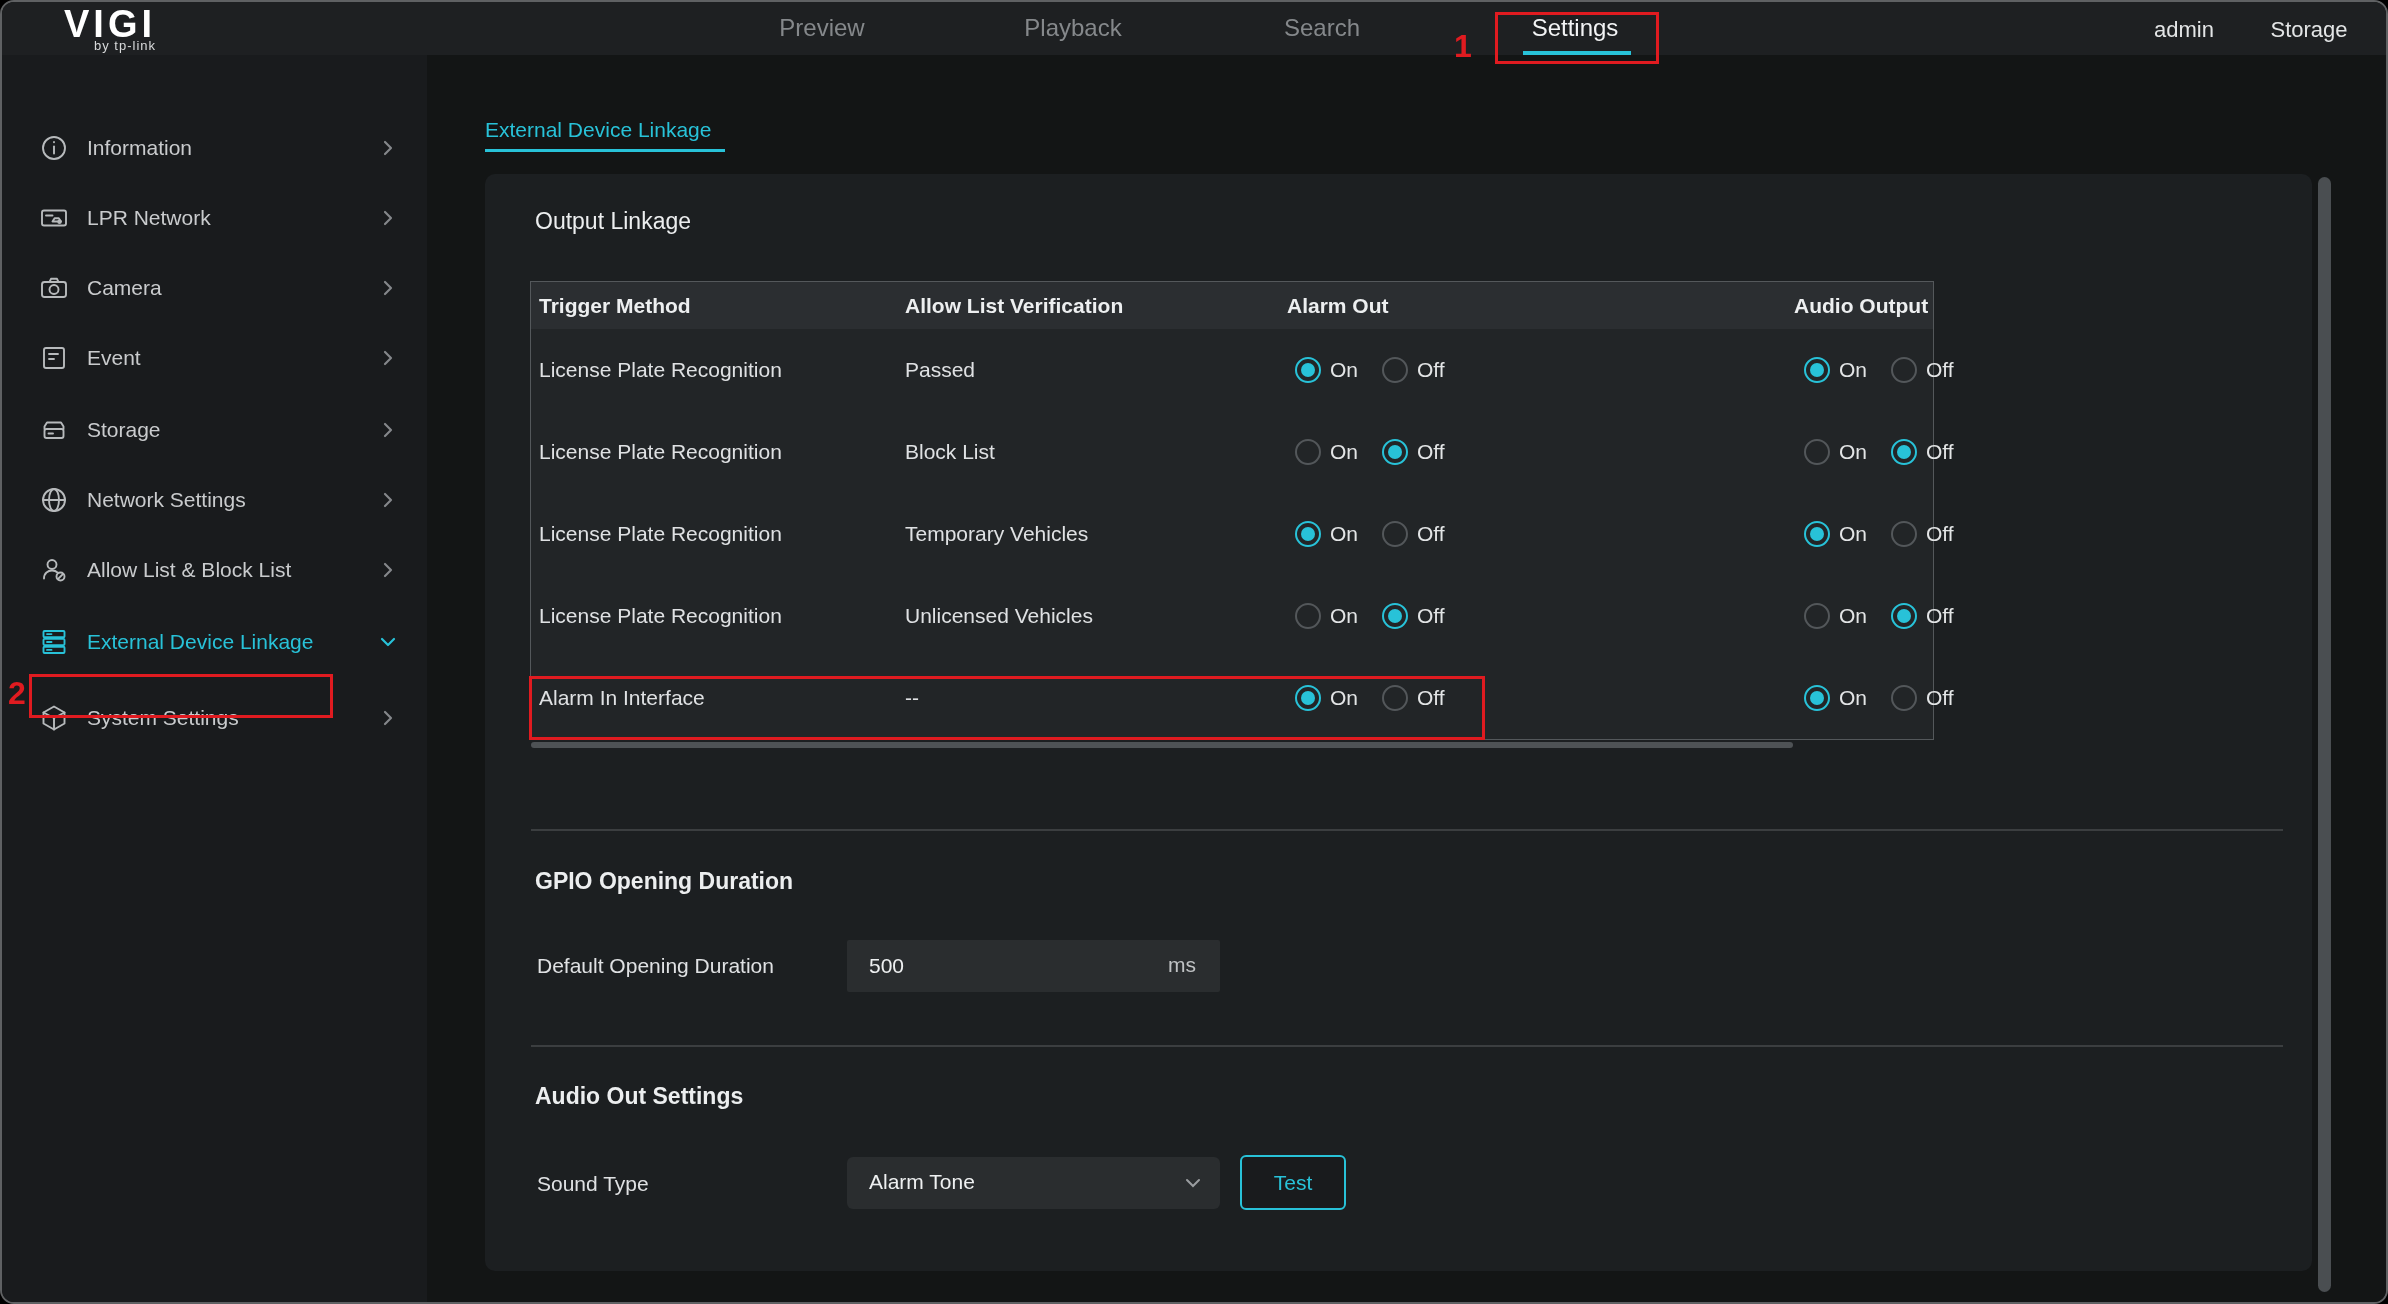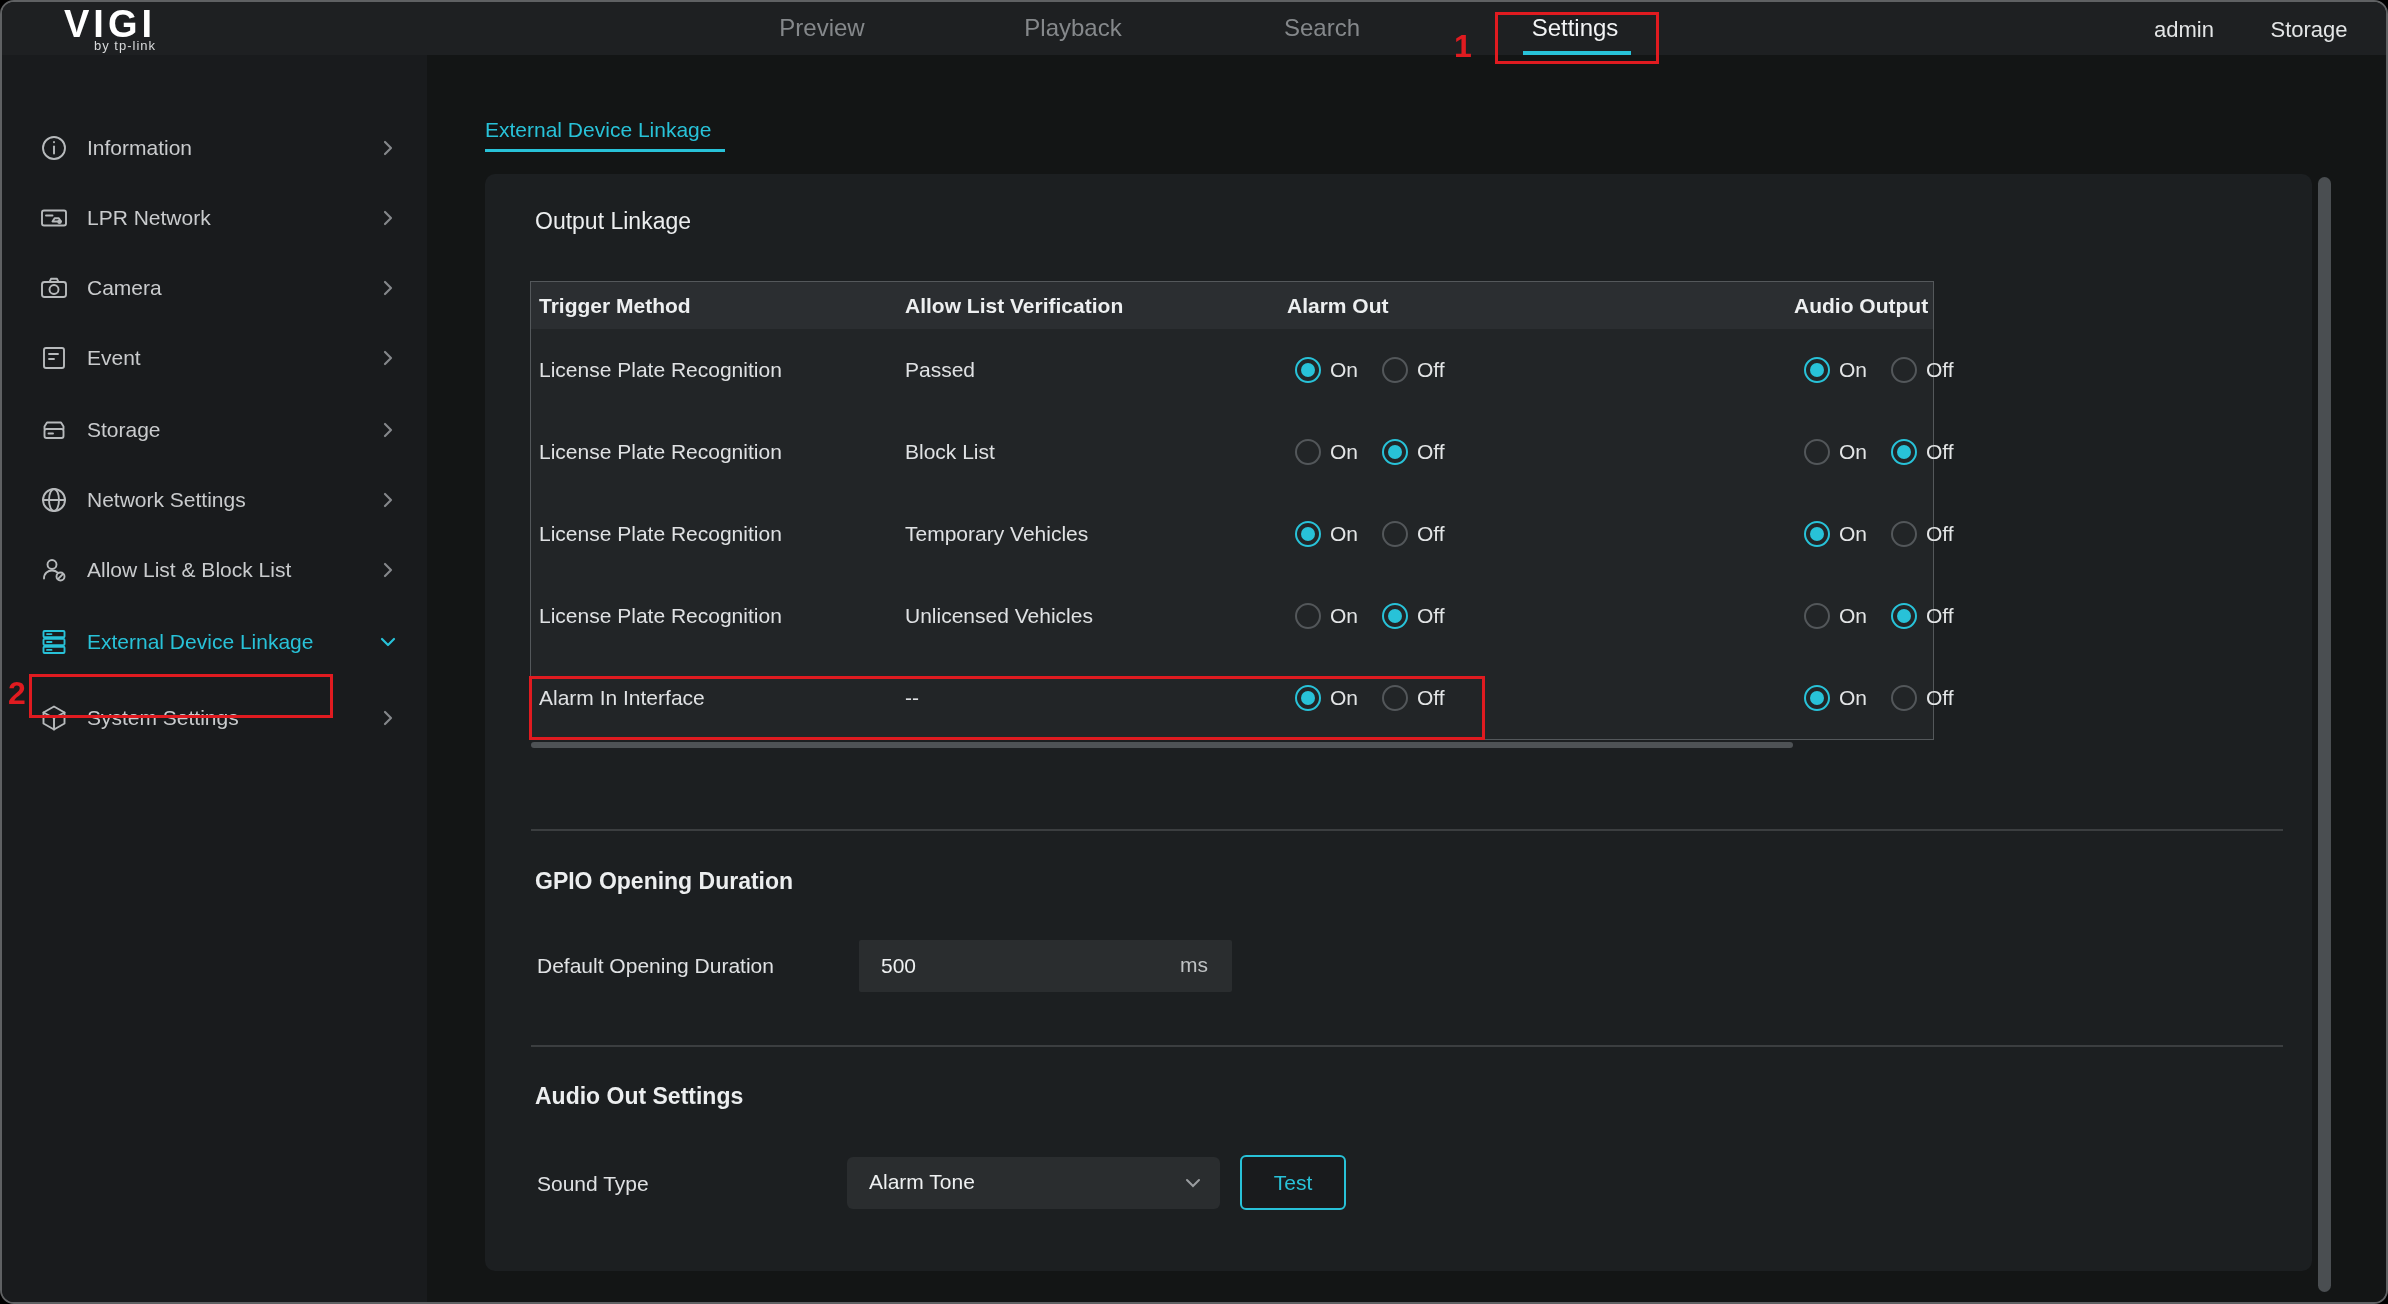--- a/index.html
+++ b/index.html
@@ -62,21 +62,21 @@
   .radio-lbl { margin-left:9px; color:#e3e5e6; }
   .c3 .radio-group { margin-left:8px; }
   .c4 .radio-group { margin-left:10px; }
   .row-red-box { position:absolute; left:-2px; top:394px; width:956px; height:64px; border:3px solid #e01b20; z-index:3; pointer-events:none; }
 
   .h-scrollbar { position:absolute; left:46px; top:568px; width:1262px; height:6px; border-radius:3px; background:#4e5255; }
 
   .divider { position:absolute; left:46px; width:1752px; height:2px; background:#3b3e40; }
 
   .field-label { position:absolute; left:52px; font-size:21px; color:#dfe1e3; }
-  .text-field { position:absolute; left:374px; width:373px; height:52px; background:#2a2d2f; border-radius:2px; }
+  .text-field { position:absolute; left:362px; width:373px; height:52px; background:#2a2d2f; border-radius:2px; }
   .text-field input { position:absolute; left:0; top:0; width:280px; height:52px; background:transparent; border:none; outline:none;
                       color:#eef0f1; font-size:21px; padding-left:22px; font-family:"Liberation Sans", sans-serif; }
   .unit { position:absolute; right:24px; top:13px; font-size:21px; color:#bfc2c4; }
   .select-field { position:absolute; left:362px; width:373px; height:52px; background:#2a2d2f; border-radius:6px; cursor:pointer; }
   .select-value { position:absolute; left:22px; top:13px; font-size:21px; color:#eef0f1; }
   .select-chev { position:absolute; right:14px; top:13px; width:26px; height:26px; }
   .select-chev svg { stroke:#9a9da0; fill:none; stroke-width:2; stroke-linecap:round; }
   .test-btn { position:absolute; left:755px; top:981px; width:106px; height:55px; background:rgba(0,0,0,0.1);
               border:2px solid #28c2d8; border-radius:6px; color:#28c2d8; font-size:21px; cursor:pointer;
               display:flex; align-items:center; justify-content:center; }

